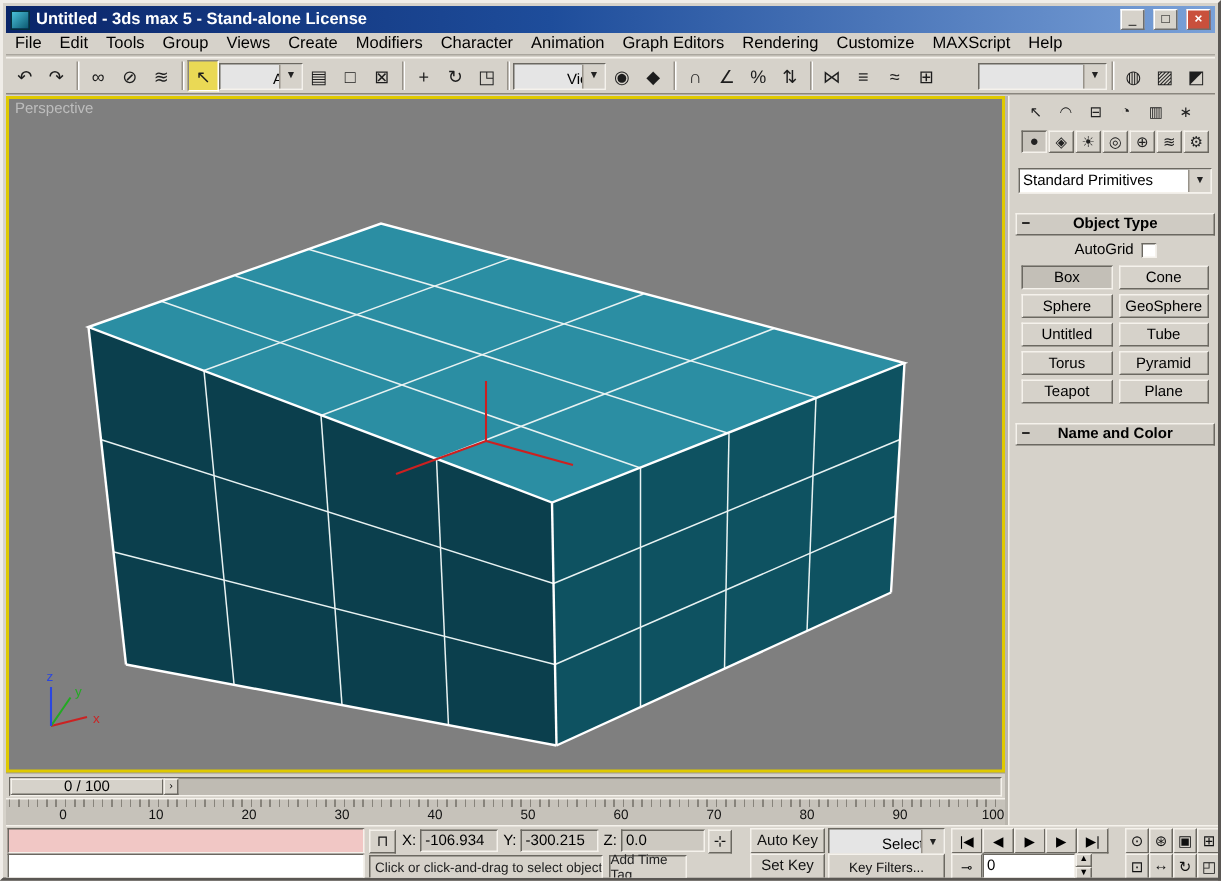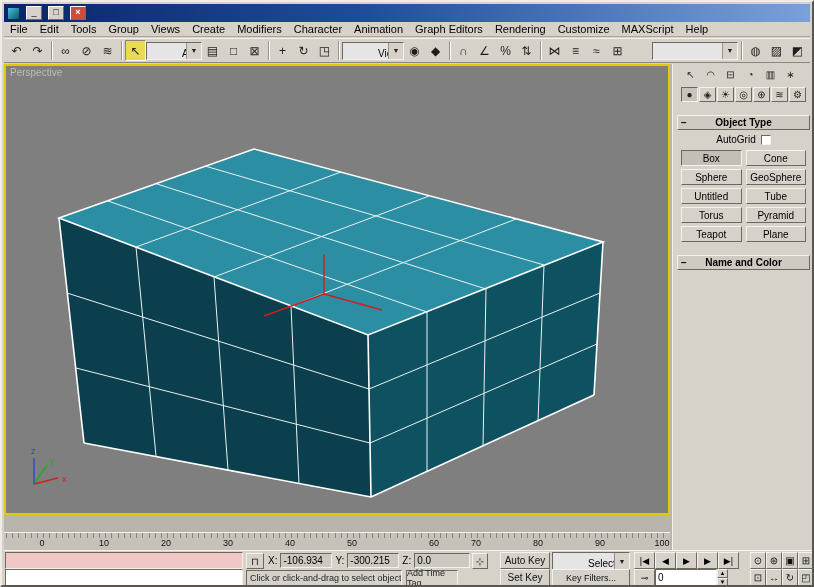--- a/index.html
+++ b/index.html
@@ -104,20 +104,21 @@
   .navgrid { position:absolute; left:746px; top:1px; display:grid; grid-template-columns:repeat(4,16px); grid-auto-rows:17px; }
   .nav-btn { font-size:10px; display:flex; align-items:center; justify-content:center; color:#111; }
 </style>
 </head>
 <body>
 
 <div class="window">
 
   <div class="titlebar">
     <div class="title-icon"></div>
+    <div class="title-text">Untitled - 3ds max 5 - Stand-alone License</div>
     <div class="winbtn">_</div>
     <div class="winbtn">□</div>
     <div class="winbtn close">×</div>
   </div>
 
   <div class="menubar">
     <span class="menu-item">File</span>
     <span class="menu-item">Edit</span>
     <span class="menu-item">Tools</span>
     <span class="menu-item">Group</span>
@@ -246,20 +247,24 @@
       </div>
       <div class="cp-subtabs">
         <div class="cp-subtab raised pressed">●</div>
         <div class="cp-subtab raised">◈</div>
         <div class="cp-subtab raised">☀</div>
         <div class="cp-subtab raised">◎</div>
         <div class="cp-subtab raised">⊕</div>
         <div class="cp-subtab raised">≋</div>
         <div class="cp-subtab raised">⚙</div>
       </div>
+      <div class="cp-category sunken">
+        <span class="val">Standard Primitives</span>
+        <span class="arrowbox">▼</span>
+      </div>
 
       <div class="rollout raised">
         <span class="minus">−</span>
         <span class="rtitle">Object Type</span>
       </div>
       <div class="autogrid-row">
         <span>AutoGrid</span>
         <span class="checkbox sunken"></span>
       </div>
       <div class="ot-grid">
@@ -274,30 +279,36 @@
         <div class="ot-btn raised">Teapot</div>
         <div class="ot-btn raised">Plane</div>
       </div>
 
       <div class="rollout raised">
         <span class="minus">−</span>
         <span class="rtitle">Name and Color</span>
       </div>
     </div>
 
+    <div class="timeslider">
+      <div class="ts-track sunken">
+        <div class="ts-handle raised">0 / 100</div>
+        <div class="ts-nudge raised">›</div>
+      </div>
+    </div>
 
     <div class="trackbar">
       <div class="ticks"></div>
       <span class="tick-num" style="left:28px;">0</span>
       <span class="tick-num" style="left:90px;">10</span>
       <span class="tick-num" style="left:152px;">20</span>
       <span class="tick-num" style="left:214px;">30</span>
       <span class="tick-num" style="left:276px;">40</span>
       <span class="tick-num" style="left:338px;">50</span>
-      <span class="tick-num" style="left:420px;">60</span>
+      <span class="tick-num" style="left:400px;">60</span>
       <span class="tick-num" style="left:462px;">70</span>
       <span class="tick-num" style="left:524px;">80</span>
       <span class="tick-num" style="left:586px;">90</span>
       <span class="tick-num" style="left:648px;">100</span>
     </div>
   </div>
 
   <div class="statusbar">
     <div class="listener-pink sunken"></div>
     <div class="listener-white sunken"></div>

